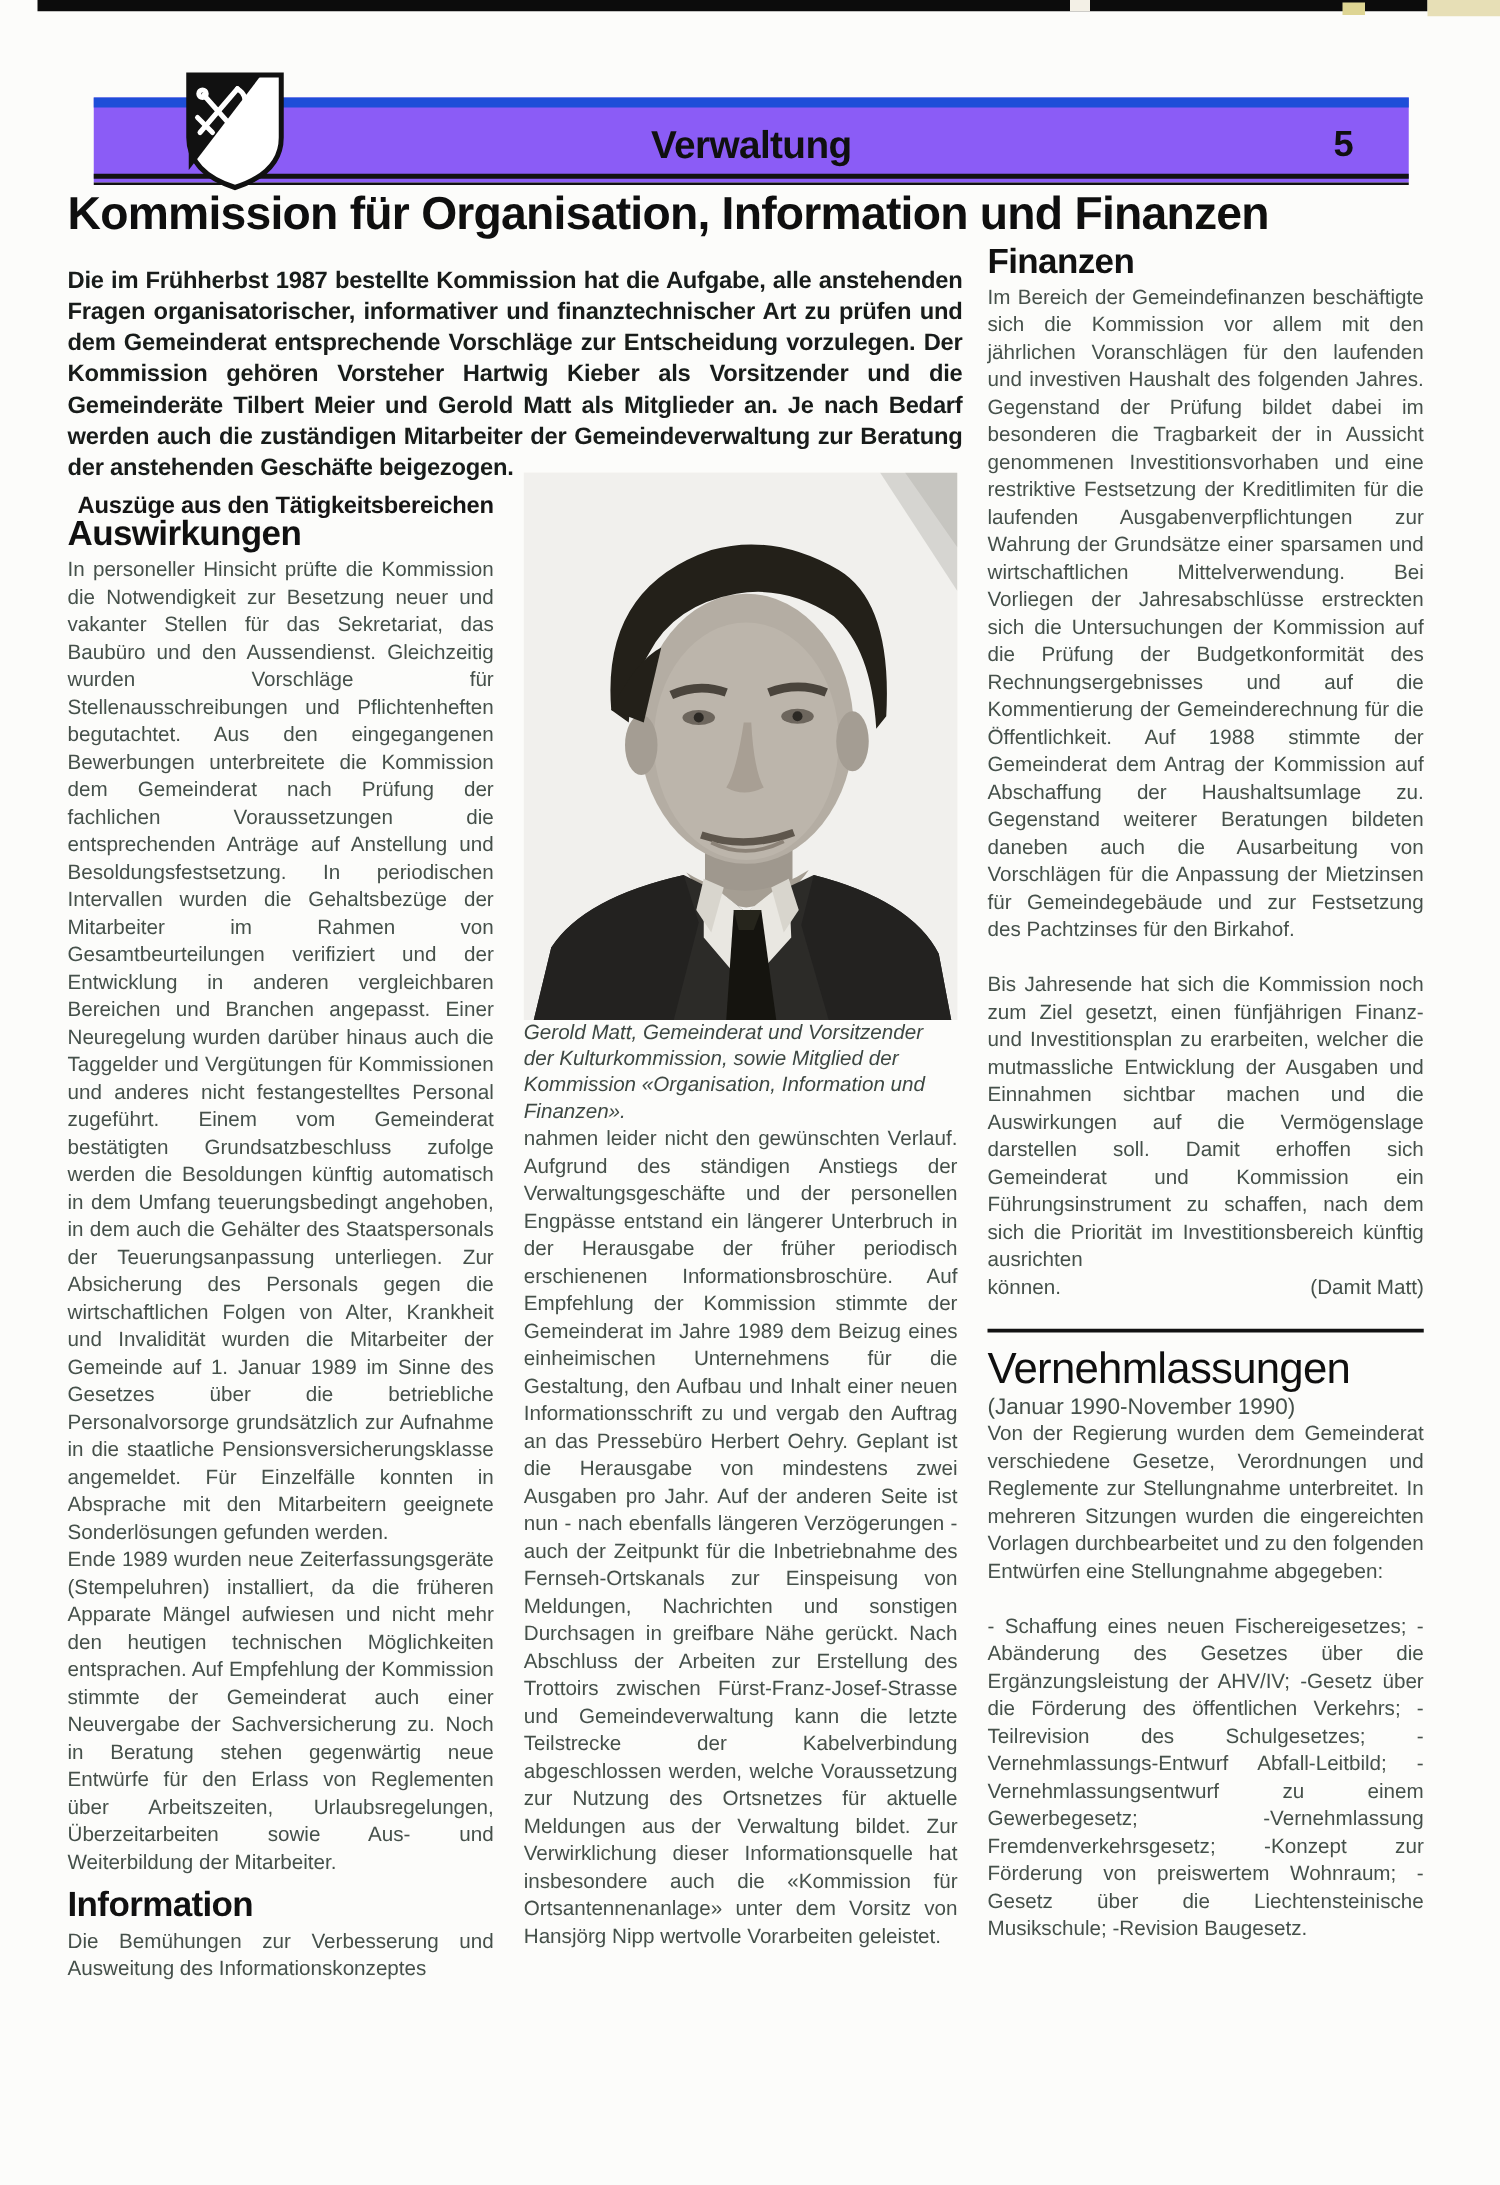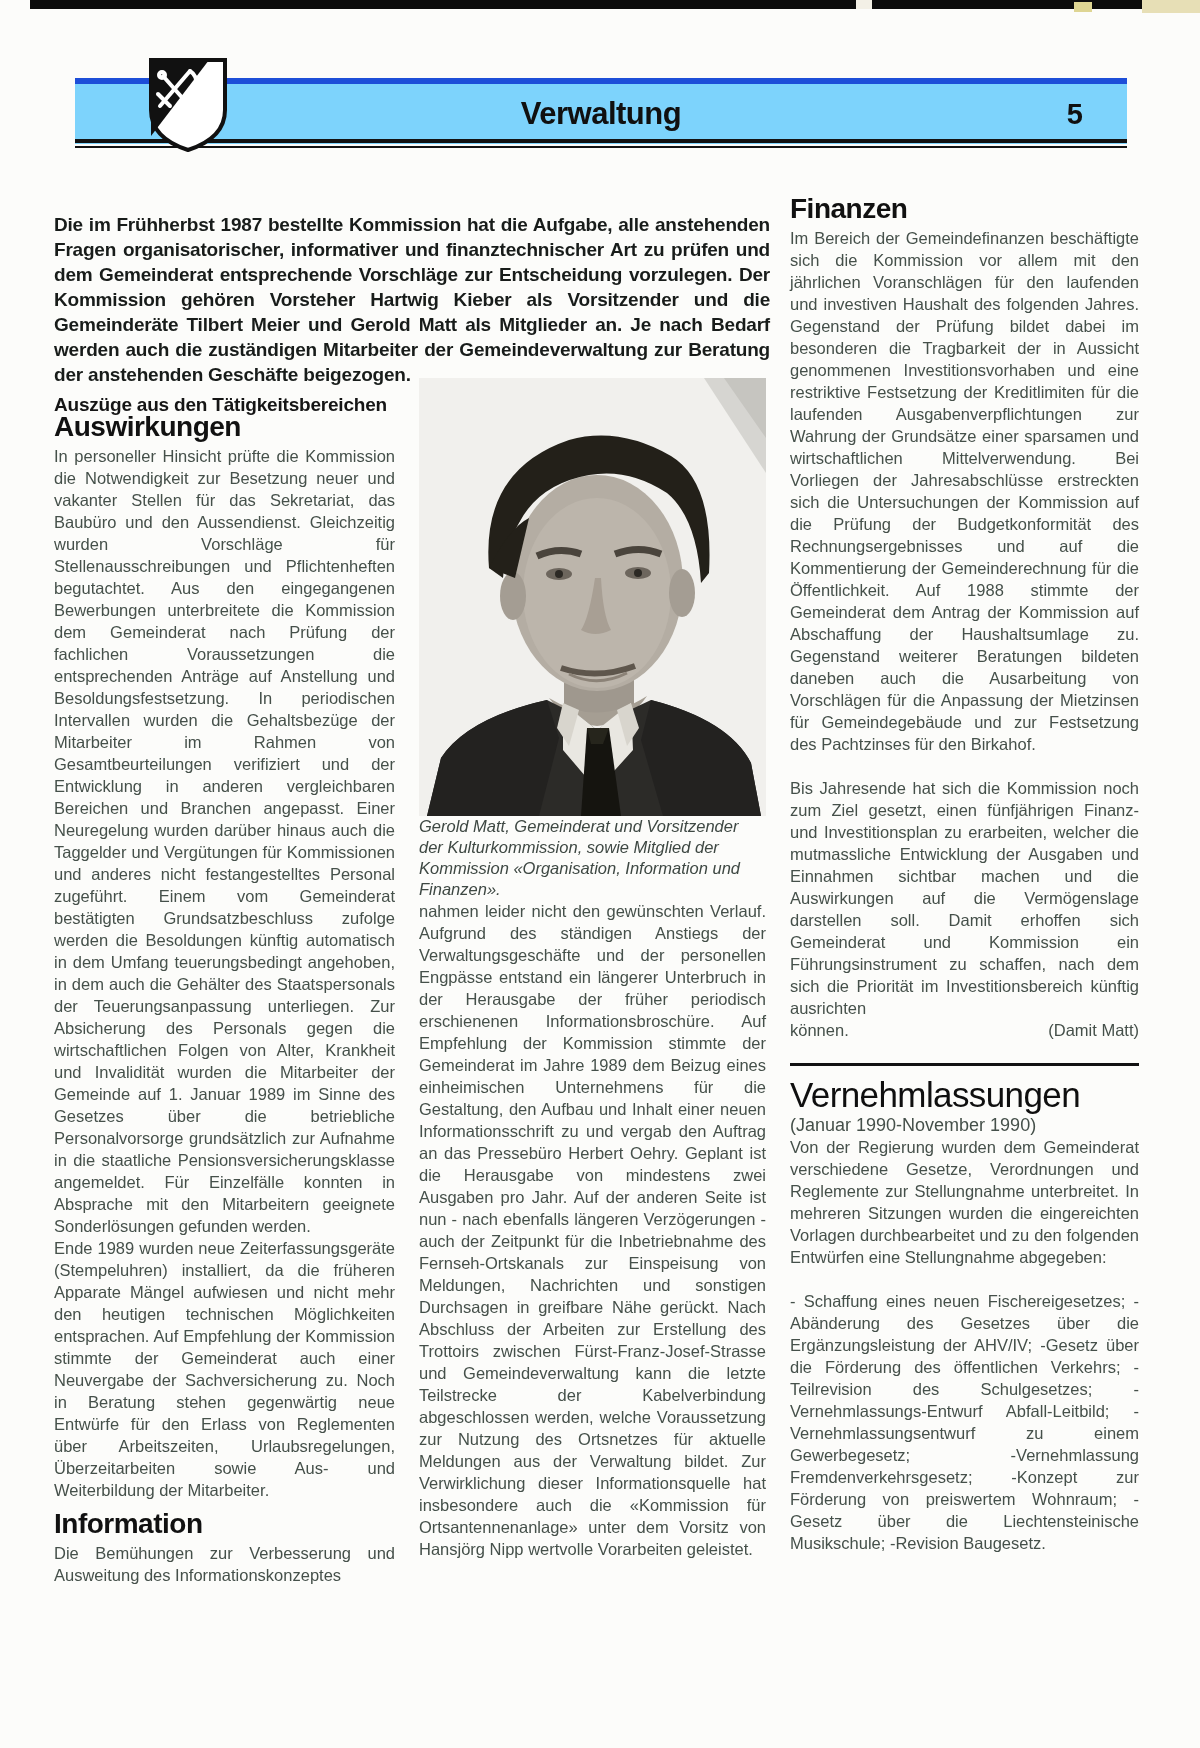--- a/index.html
+++ b/index.html
@@ -15,22 +15,22 @@
   }
   
   .top-bar{position:absolute;left:30px;top:0;width:1112px;height:9px;background:#0c0c0c;}
   .top-bar-notch{position:absolute;left:856px;top:0;width:16px;height:9px;background:#f3f0e6;}
   .corner-smudge{position:absolute;right:0;top:0;width:58px;height:13px;background:#e7dfb6;}
   .corner-smudge2{position:absolute;right:108px;top:2px;width:18px;height:10px;background:#ded593;}
 
   
   .band{
     position:absolute;left:75px;top:78px;width:1052px;height:60px;
-    background:#ececе9;background-color:#7dd3fc;
-    border-top:6px solid #1d4ed8;
+    background:#ececе9;background-color:#8b5cf6;
+    border-top:8px solid #1d4ed8;
     display:flex;align-items:center;justify-content:center;
   }
   .band-rule-thick{position:absolute;left:75px;top:139px;width:1052px;height:4px;background:#121212;}
   .band-rule-thin{position:absolute;left:75px;top:146px;width:1052px;height:2px;background:#121212;}
   .band-title{
     font-size:31px;font-weight:bold;color:#101010;letter-spacing:-0.5px;
   }
   .page-number{
     position:absolute;right:44px;top:14px;
     font-size:29px;font-weight:bold;color:#101010;
@@ -47,21 +47,21 @@
     font-size:19px;font-weight:bold;color:#181c1a;
     line-height:25px;text-align:justify;letter-spacing:-0.2px;
   }
 
   .col{position:absolute;text-align:justify;font-size:16.5px;line-height:22px;hyphens:auto;}
   .col p{margin:0;}
   .col-left{left:54px;top:394px;width:341px;}
   .col-mid{left:419px;top:378px;width:347px;}
   .col-right{left:790px;top:198px;width:349px;}
 
-  .kicker{font-size:19px;font-weight:bold;color:#151515;margin:0 0 16px 0;text-align:left;letter-spacing:-0.2px;}
+  .kicker{font-size:19px;font-weight:bold;color:#151515;margin:0 0 16px 0;text-align:right;letter-spacing:-0.2px;}
   .sec-heading{font-size:28px;font-weight:bold;color:#111;letter-spacing:-0.5px;margin:0 0 7px 0;text-align:left;}
   .sec-heading.mt{margin-top:12px;}
   .big-heading{font-size:35px;font-weight:normal;color:#0f0f0f;letter-spacing:-0.6px;margin:18px 0 8px 0;text-align:left;}
   .period{font-size:18px;color:#45504a;margin:0 0 26px 0;text-align:left;}
   .gap{height:22px;}
 
   .photo-frame{width:347px;height:438px;overflow:hidden;background:#f4f3f0;}
   .caption{
     font-style:italic;font-size:16.5px;line-height:21px;color:#3e4843;
     margin:9px 0 17px 0;text-align:left;
@@ -93,20 +93,21 @@
     <g stroke="#fff" stroke-width="4" fill="none" stroke-linecap="round">
       <line x1="14" y1="50" x2="44" y2="15"></line>
       <path d="M44,15 Q52,20 50,30"></path>
       <line x1="17" y1="20" x2="40" y2="46"></line>
       <line x1="12" y1="38" x2="24" y2="50"></line>
       <circle cx="44" cy="51" r="7"></circle>
       <circle cx="16" cy="19" r="3"></circle>
     </g>
   </svg>
 
+  <div class="main-title">Kommission für Organisation, Information und Finanzen</div>
 
   <div class="intro">Die im Frühherbst 1987 bestellte Kommission hat die Aufgabe, alle anstehenden Fragen organisatorischer, informativer und finanztechnischer Art zu prüfen und dem Gemeinderat entsprechende Vorschläge zur Entscheidung vorzulegen. Der Kommission gehören Vorsteher Hartwig Kieber als Vorsitzender und die Gemeinderäte Tilbert Meier und Gerold Matt als Mitglieder an. Je nach Bedarf werden auch die zuständigen Mitarbeiter der Gemeindeverwaltung zur Beratung der anstehenden Geschäfte beigezogen.</div>
 
   <div class="col col-left">
     <p class="kicker">Auszüge aus den Tätigkeitsbereichen</p>
     <h2 class="sec-heading">Auswirkungen</h2>
     <p>In personeller Hinsicht prüfte die Kommission die Notwendigkeit zur Besetzung neuer und vakanter Stellen für das Sekretariat, das Baubüro und den Aussendienst. Gleichzeitig wurden Vorschläge für Stellenausschreibungen und Pflichtenheften begutachtet. Aus den eingegangenen Bewerbungen unterbreitete die Kommission dem Gemeinderat nach Prüfung der fachlichen Voraussetzungen die entsprechenden Anträge auf Anstellung und Besoldungsfestsetzung. In periodischen Intervallen wurden die Gehaltsbezüge der Mitarbeiter im Rahmen von Gesamtbeurteilungen verifiziert und der Entwicklung in anderen vergleichbaren Bereichen und Branchen angepasst. Einer Neuregelung wurden darüber hinaus auch die Taggelder und Vergütungen für Kommissionen und anderes nicht festangestelltes Personal zugeführt. Einem vom Gemeinderat bestätigten Grundsatzbeschluss zufolge werden die Besoldungen künftig automatisch in dem Umfang teuerungsbedingt angehoben, in dem auch die Gehälter des Staatspersonals der Teuerungsanpassung unterliegen. Zur Absicherung des Personals gegen die wirtschaftlichen Folgen von Alter, Krankheit und Invalidität wurden die Mitarbeiter der Gemeinde auf 1. Januar 1989 im Sinne des Gesetzes über die betriebliche Personalvorsorge grundsätzlich zur Aufnahme in die staatliche Pensionsversicherungsklasse angemeldet. Für Einzelfälle konnten in Absprache mit den Mitarbeitern geeignete Sonderlösungen gefunden werden.</p>
     <p>Ende 1989 wurden neue Zeiterfassungsgeräte (Stempeluhren) installiert, da die früheren Apparate Mängel aufwiesen und nicht mehr den heutigen technischen Möglichkeiten entsprachen. Auf Empfehlung der Kommission stimmte der Gemeinderat auch einer Neuvergabe der Sachversicherung zu. Noch in Beratung stehen gegenwärtig neue Entwürfe für den Erlass von Reglementen über Arbeitszeiten, Urlaubsregelungen, Überzeitarbeiten sowie Aus- und Weiterbildung der Mitarbeiter.</p>
     <h2 class="sec-heading mt">Information</h2>
     <p>Die Bemühungen zur Verbesserung und Ausweitung des Informationskonzeptes</p>

